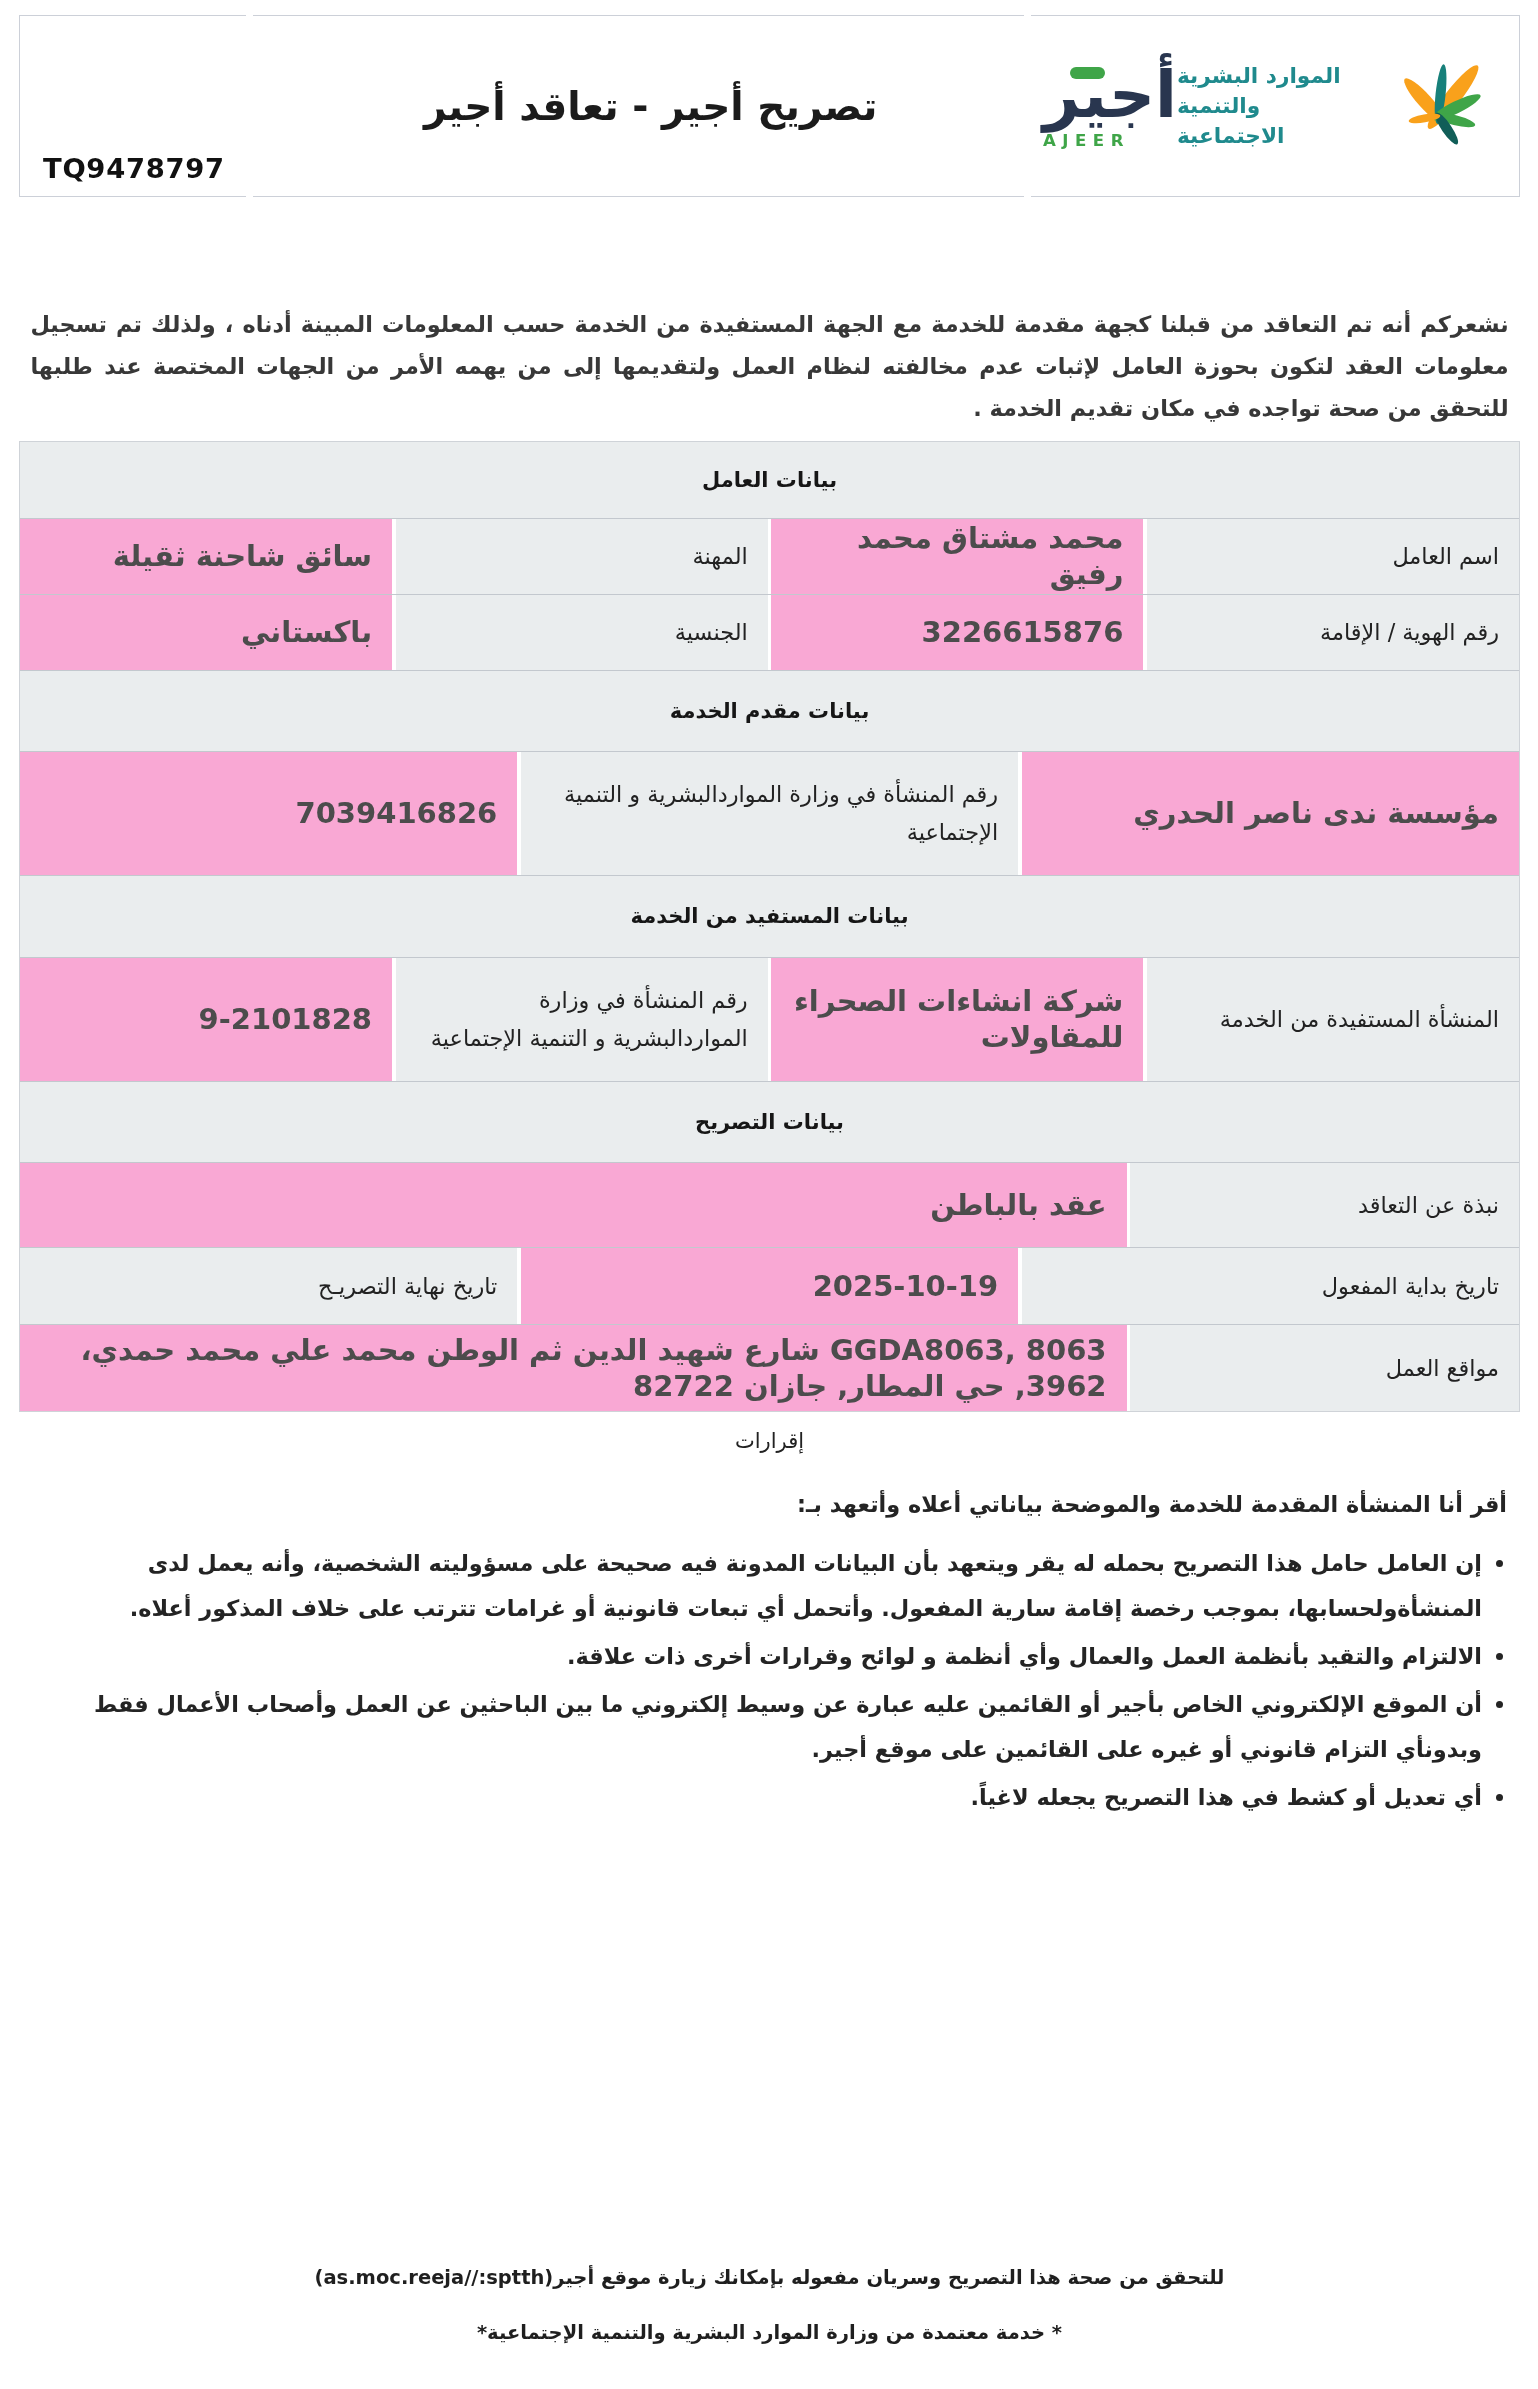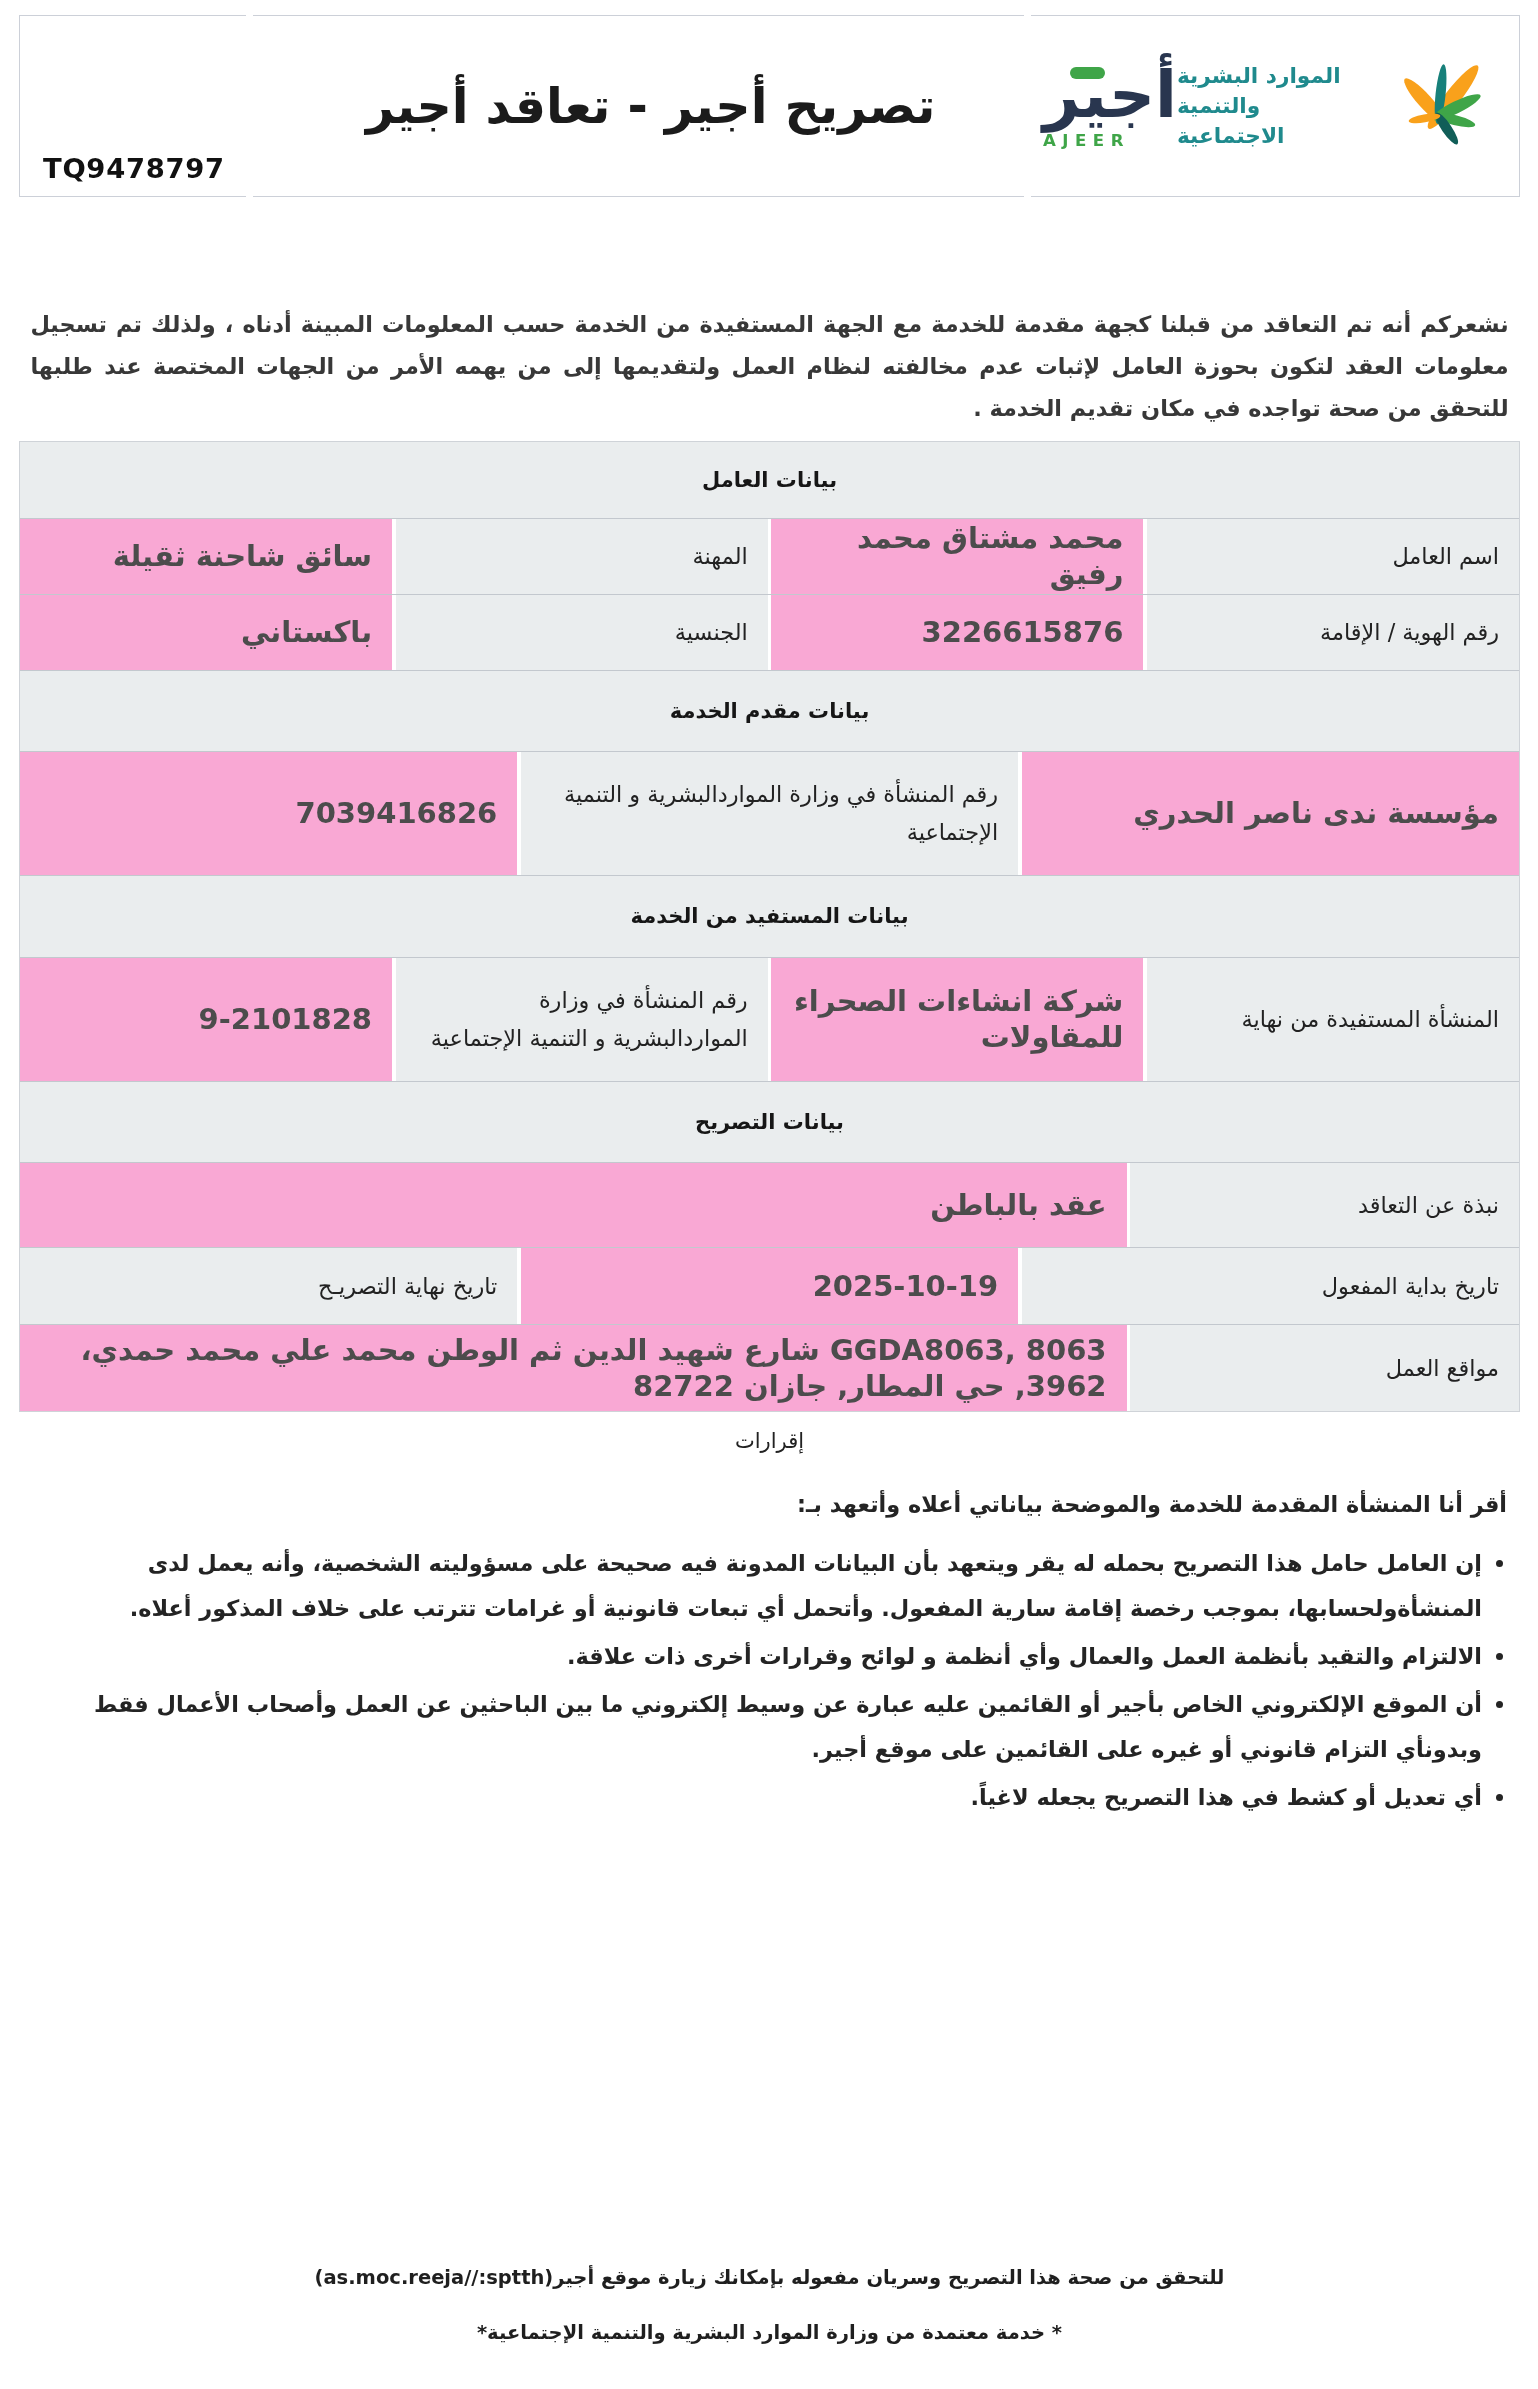--- a/index.html
+++ b/index.html
@@ -19,21 +19,21 @@
   *{box-sizing:border-box;margin:0;padding:0}
   body{margin:0;background:#fff;font-family:"DejaVu Sans",sans-serif;}
   #page{position:relative;width:1539px;height:2389px;background:#fff;overflow:hidden;direction:rtl;}
 
   
   .header{direction:ltr;display:flex;gap:7.2px;margin:15px 19px 0 19px;height:182px;}
   .hcell{background:#fff;border-top:1.4px solid var(--border-gray);border-bottom:1.4px solid var(--border-gray);}
   .hcell.tq{flex:0 0 227px;border-left:1.4px solid var(--border-gray);display:flex;align-items:flex-end;padding:0 0 11.6px 23px;}
   .tq-text{font-family:"DejaVu Sans",sans-serif;font-weight:700;font-size:27.4px;color:#111;letter-spacing:0.7px;direction:ltr;}
   .hcell.title-cell{flex:0 0 771px;display:flex;align-items:center;justify-content:center;}
-  .doc-title{direction:rtl;font-weight:700;font-size:49px;color:#1b1b1b;margin-left:24px;}
+  .doc-title{direction:rtl;font-weight:700;font-size:39px;color:#1b1b1b;margin-left:24px;}
   .hcell.logos{flex:1 1 auto;border-right:1.4px solid var(--border-gray);display:flex;align-items:center;justify-content:space-between;padding:0 30px 0 11.6px;}
 
   .ajeer-logo{position:relative;width:134px;text-align:left;}
   .ajeer-ar{direction:rtl;font-weight:700;font-size:64px;line-height:1.05;color:var(--accent-navy);display:block;}
   .ajeer-accent{position:absolute;top:4.3px;left:20%;width:26%;height:12.3px;border-radius:6.5px;background:var(--accent-green);}
   .ajeer-en{display:block;margin-top:1.4px;font-weight:700;font-size:16.6px;letter-spacing:6.5px;color:var(--accent-green);}
 
   .ministry-logo{display:flex;align-items:center;gap:30px;direction:ltr;}
   .ministry-text{direction:rtl;text-align:left;color:var(--accent-teal);font-weight:700;font-size:21.7px;line-height:30px;}
   .emblem{width:110px;height:100px;display:block;}
@@ -130,21 +130,21 @@
 
     <div class="drow h172">
       <div class="cell val q">مؤسسة ندى ناصر الحدري</div>
       <div class="cell lab q">رقم المنشأة في وزارة المواردالبشرية و التنمية الإجتماعية</div>
       <div class="cell val q">7039416826</div>
     </div>
 
     <div class="drow sec h114">بيانات المستفيد من الخدمة</div>
 
     <div class="drow h172">
-      <div class="cell lab q">المنشأة المستفيدة من نهاية</div>
+      <div class="cell lab q">المنشأة المستفيدة من الخدمة</div>
       <div class="cell val q">شركة انشاءات الصحراء للمقاولات</div>
       <div class="cell lab q">رقم المنشأة في وزارة المواردالبشرية و التنمية الإجتماعية</div>
       <div class="cell val q">9-2101828</div>
     </div>
 
     <div class="drow sec h112">بيانات التصريح</div>
 
     <div class="drow h118">
       <div class="cell lab q">نبذة عن التعاقد</div>
       <div class="cell val q3">عقد بالباطن</div>

